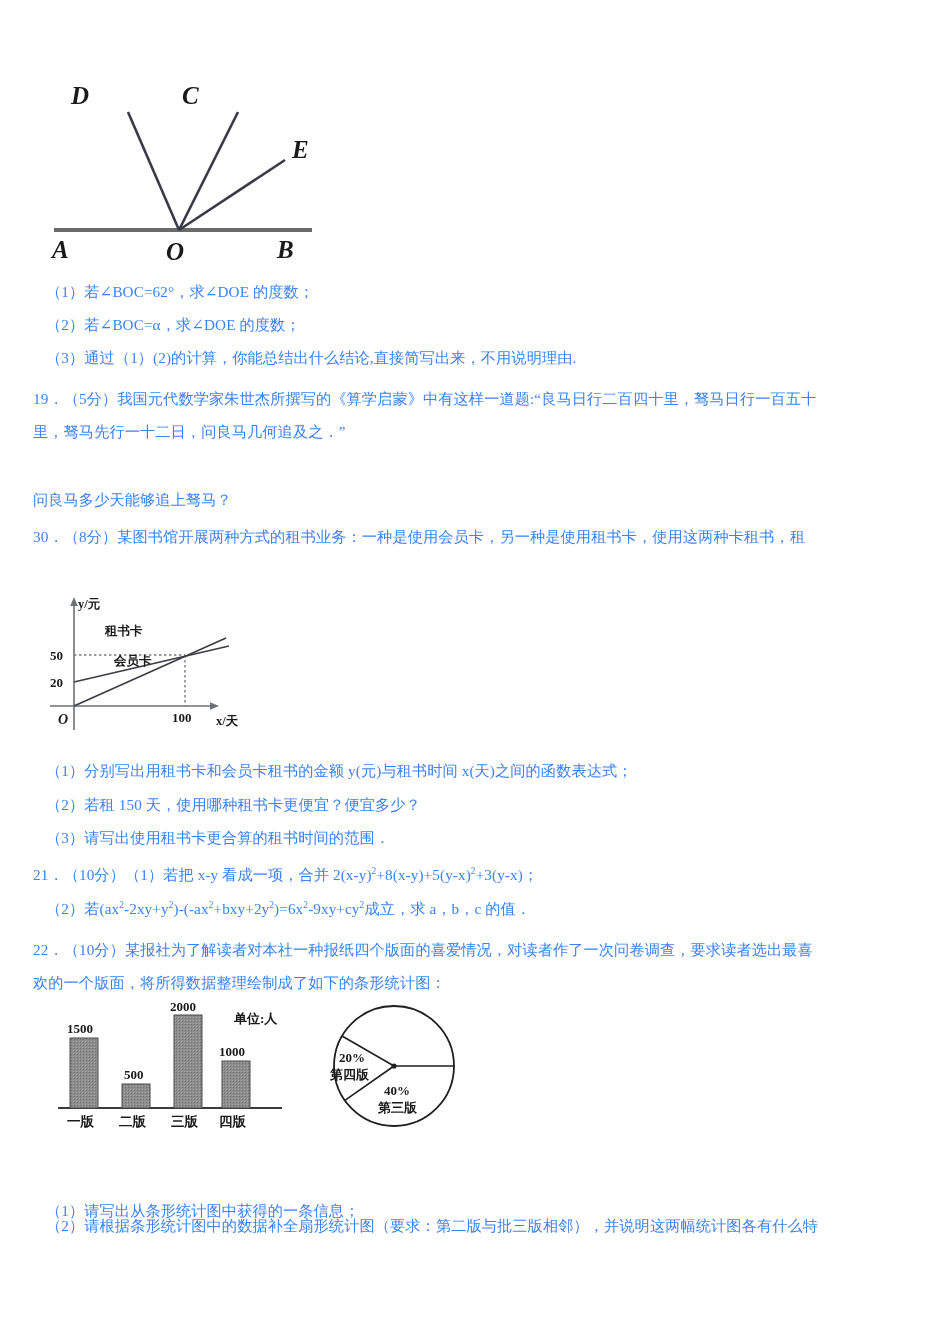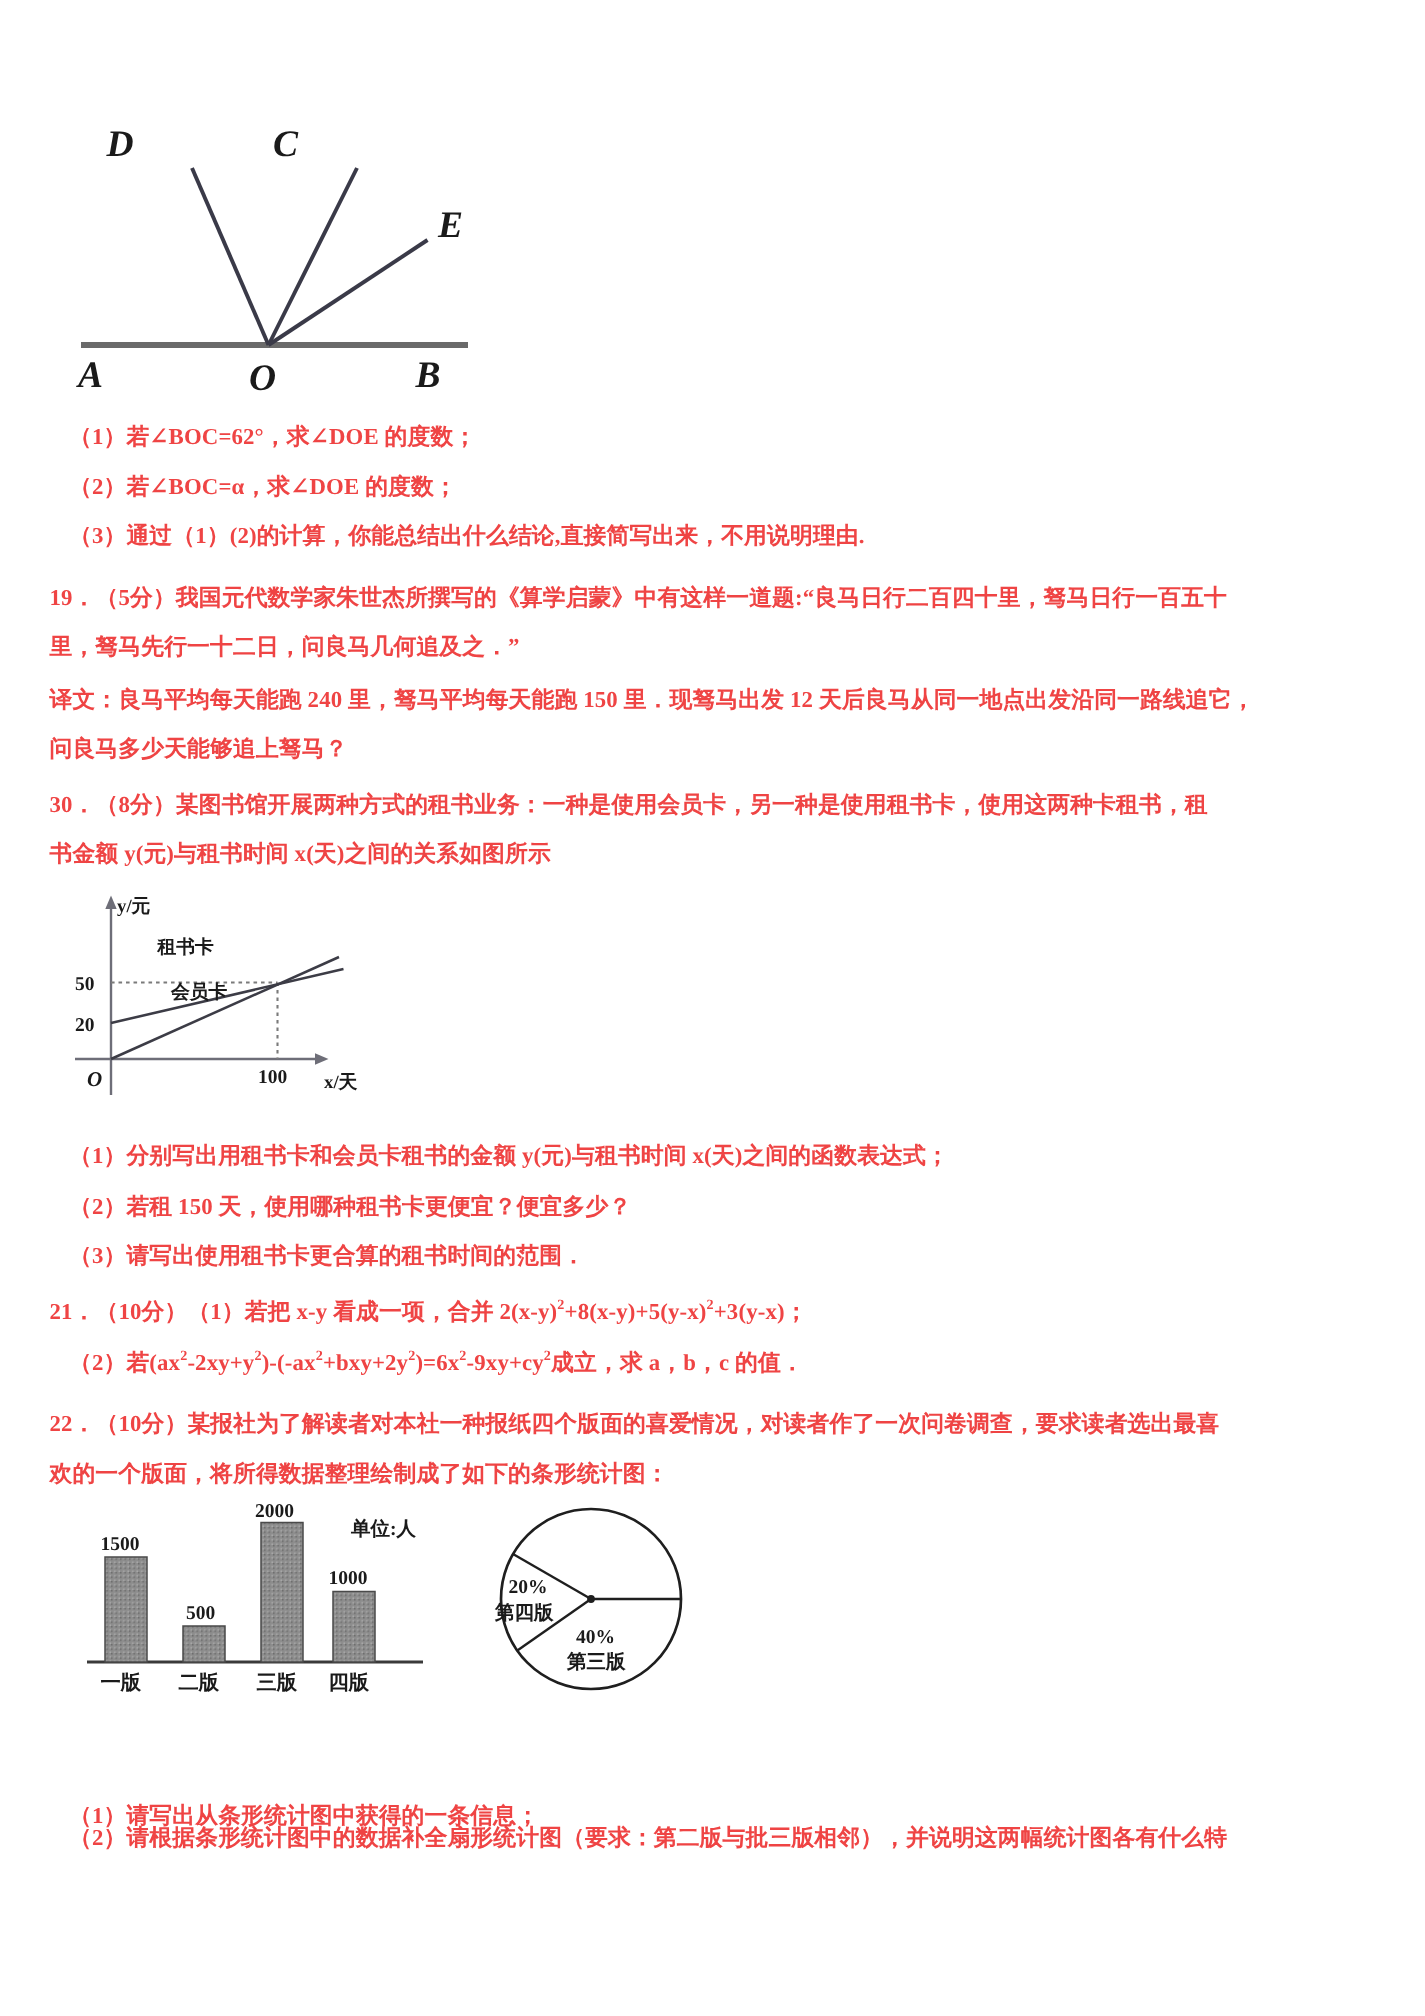--- a/index.html
+++ b/index.html
@@ -17,26 +17,26 @@
   }
   .page {
     position: absolute;
     inset: 0;
     padding: 0;
   }
 
   
   .ln {
     position: absolute;
-    font-weight: bold;
+    font-weight: normal;
     font-size: 15.2px;
     line-height: 1.2;
     letter-spacing: 0.1px;
     white-space: nowrap;
-    color: #ef4444;
+    color: #3b82f6;
   }
   sup {
     font-size: 0.62em;
     vertical-align: super;
     line-height: 0;
   }
 
   
   #angle-figure {
     position: absolute;
@@ -113,25 +113,23 @@
       <text class="fig-label-italic" x="237" y="196" font-size="25">B</text>
     </svg>
   </div>
 
   <div class="ln" style="left:46px; top:283px;">（1）若∠BOC=62°，求∠DOE 的度数；</div>
   <div class="ln" style="left:46px; top:316px;">（2）若∠BOC=α，求∠DOE 的度数；</div>
   <div class="ln" style="left:46px; top:349px;">（3）通过（1）(2)的计算，你能总结出什么结论,直接简写出来，不用说明理由.</div>
 
   <div class="ln" style="left:33px; top:390px;">19．（5分）我国元代数学家朱世杰所撰写的《算学启蒙》中有这样一道题:“良马日行二百四十里，驽马日行一百五十</div>
   <div class="ln" style="left:33px; top:423px;">里，驽马先行一十二日，问良马几何追及之．”</div>
-  <div class="ln" style="left:33px; top:458px;">译文：良马平均每天能跑 240 里，驽马平均每天能跑 150 里．现驽马出发 12 天后良马从同一地点出发沿同一路线追它，</div>
   <div class="ln" style="left:33px; top:491px;">问良马多少天能够追上驽马？</div>
 
   <div class="ln" style="left:33px; top:528px;">30．（8分）某图书馆开展两种方式的租书业务：一种是使用会员卡，另一种是使用租书卡，使用这两种卡租书，租</div>
-  <div class="ln" style="left:33px; top:561px;">书金额 y(元)与租书时间 x(天)之间的关系如图所示</div>
 
   <div id="line-graph-figure">
     <svg width="270" height="148" viewBox="0 0 270 148" xmlns="http://www.w3.org/2000/svg">
 
       <line x1="30" y1="12" x2="30" y2="138" stroke="#6e6e78" stroke-width="1.6"></line>
       <polygon points="30,5 26.2,14 33.8,14" fill="#6e6e78"></polygon>
 
       <line x1="6" y1="114" x2="168" y2="114" stroke="#6e6e78" stroke-width="1.6"></line>
       <polygon points="175,114 166,110.2 166,117.8" fill="#6e6e78"></polygon>
 

